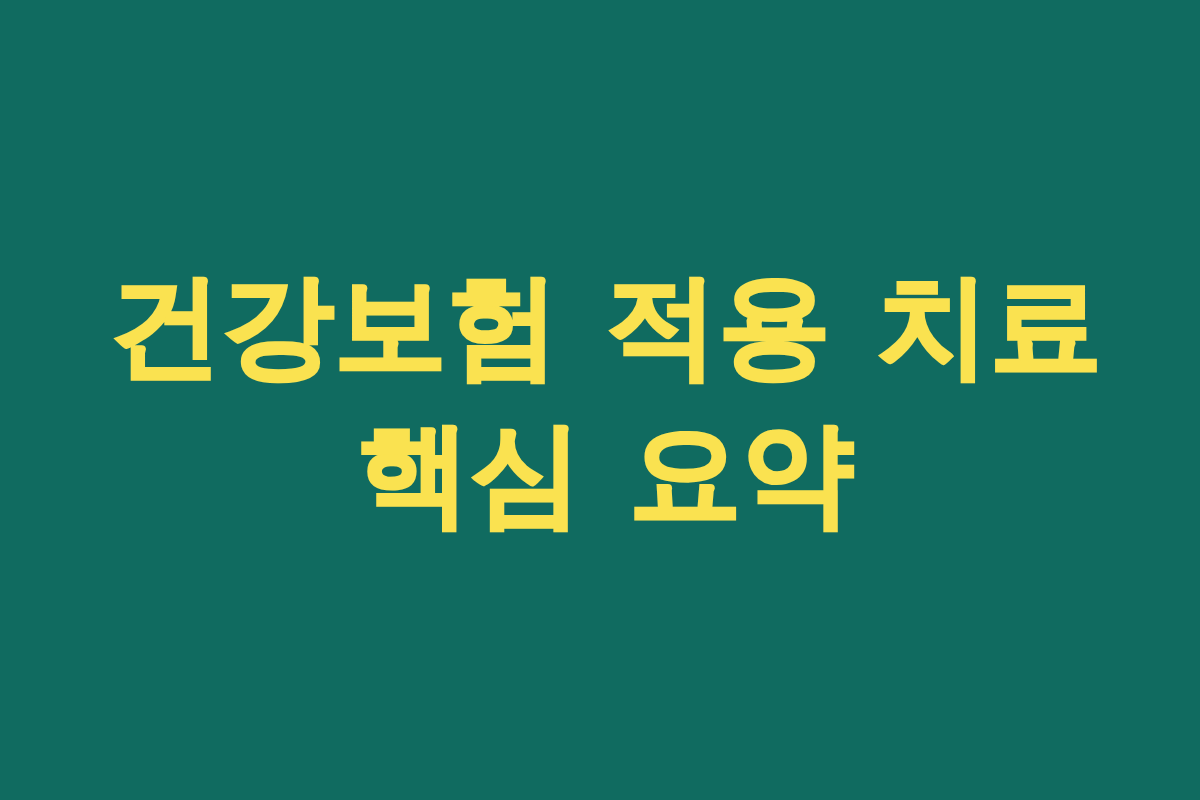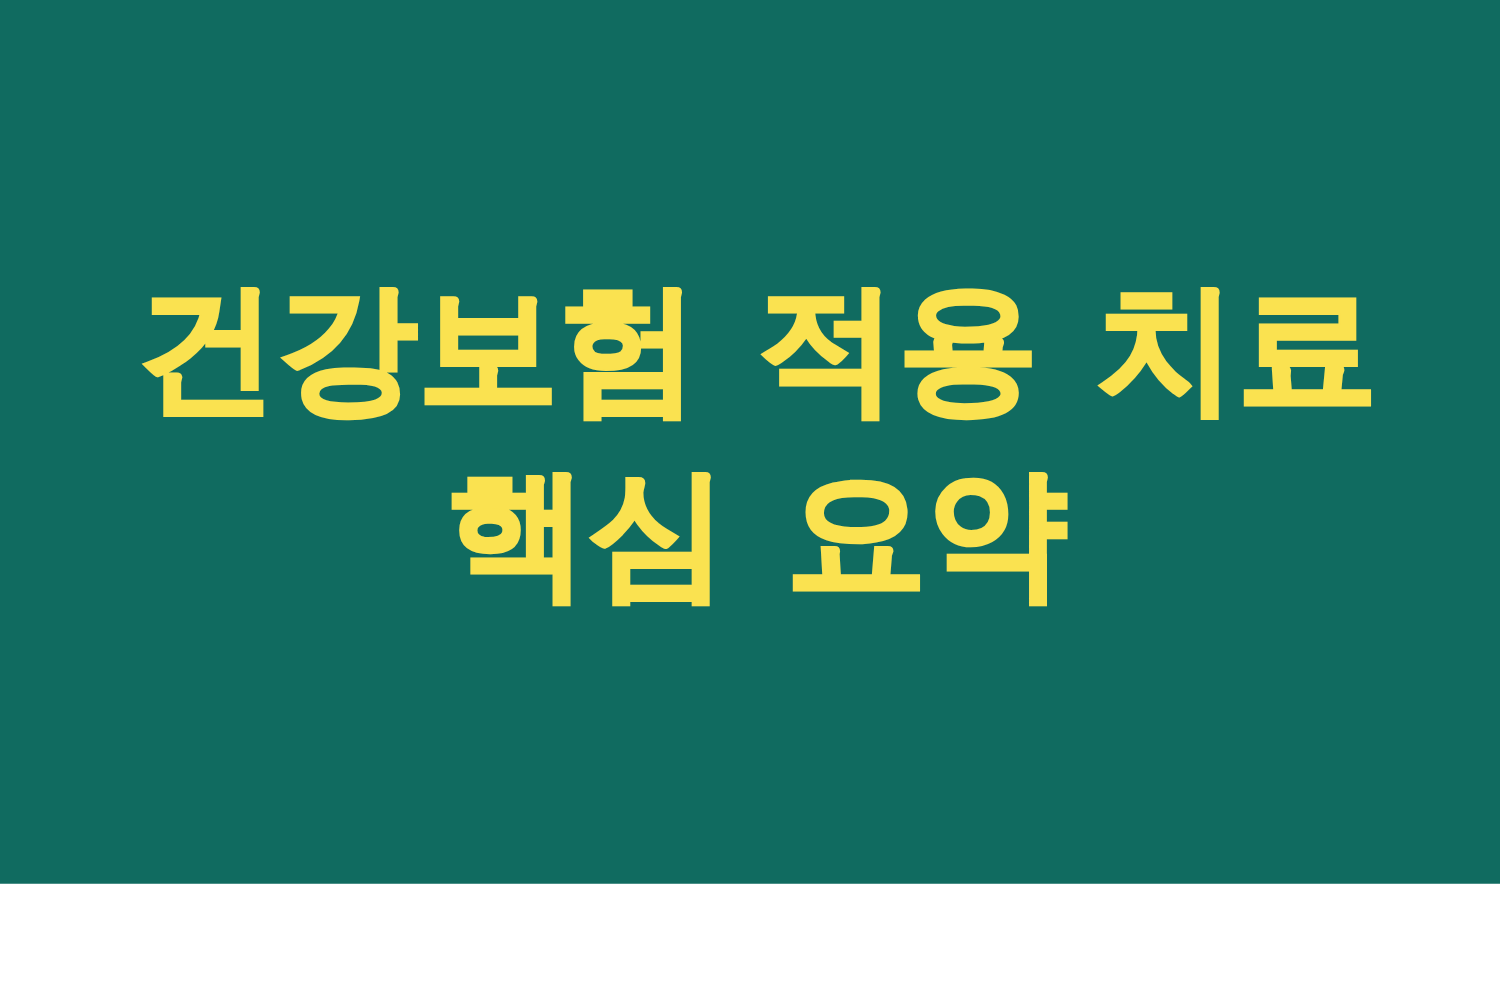--- a/index.html
+++ b/index.html
@@ -12,21 +12,21 @@
     width: 1200px;
     height: 800px;
     overflow: hidden;
     font-family: "DejaVu Sans", "Liberation Sans", sans-serif;
   }
 
   .poster {
     position: relative;
     box-sizing: border-box;
     width: 1200px;
-    height: 707px;
+    height: 800px;
     display: flex;
     align-items: center;
     justify-content: center;
     background-color: #106B60;
     padding-left: 12px;
   }
 
   .headline-block {
     box-sizing: border-box;
     width: 100%;

